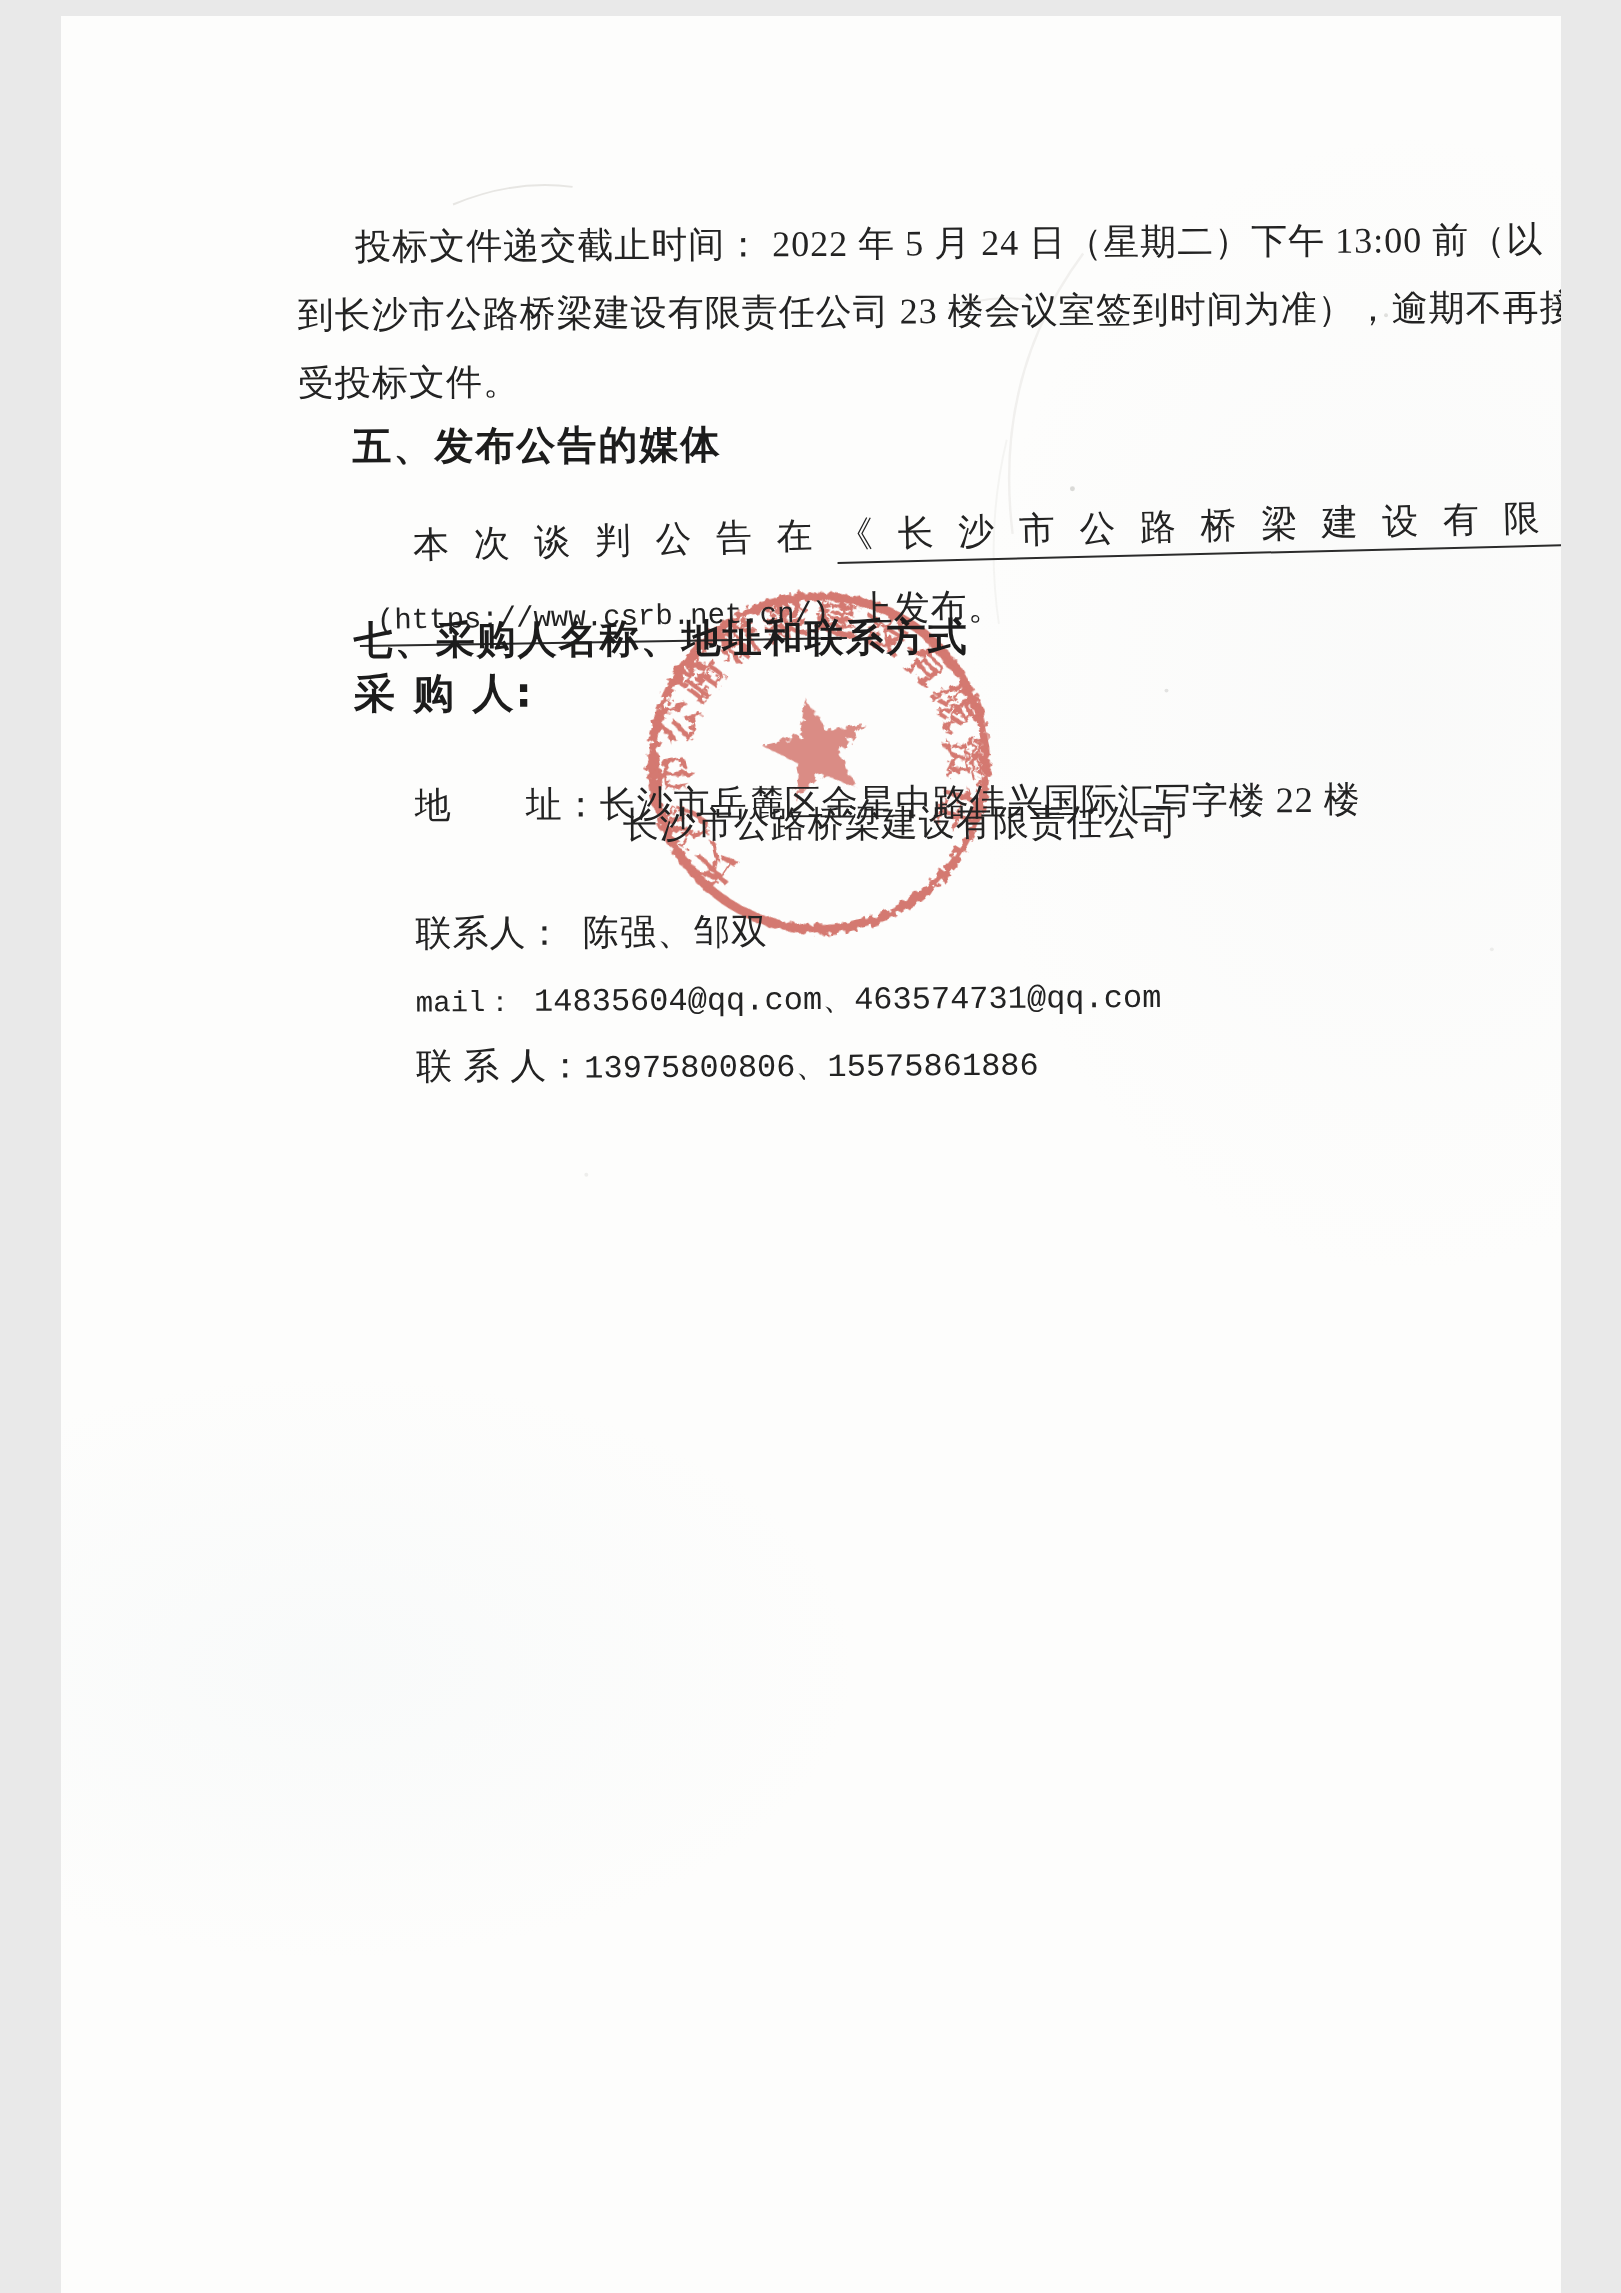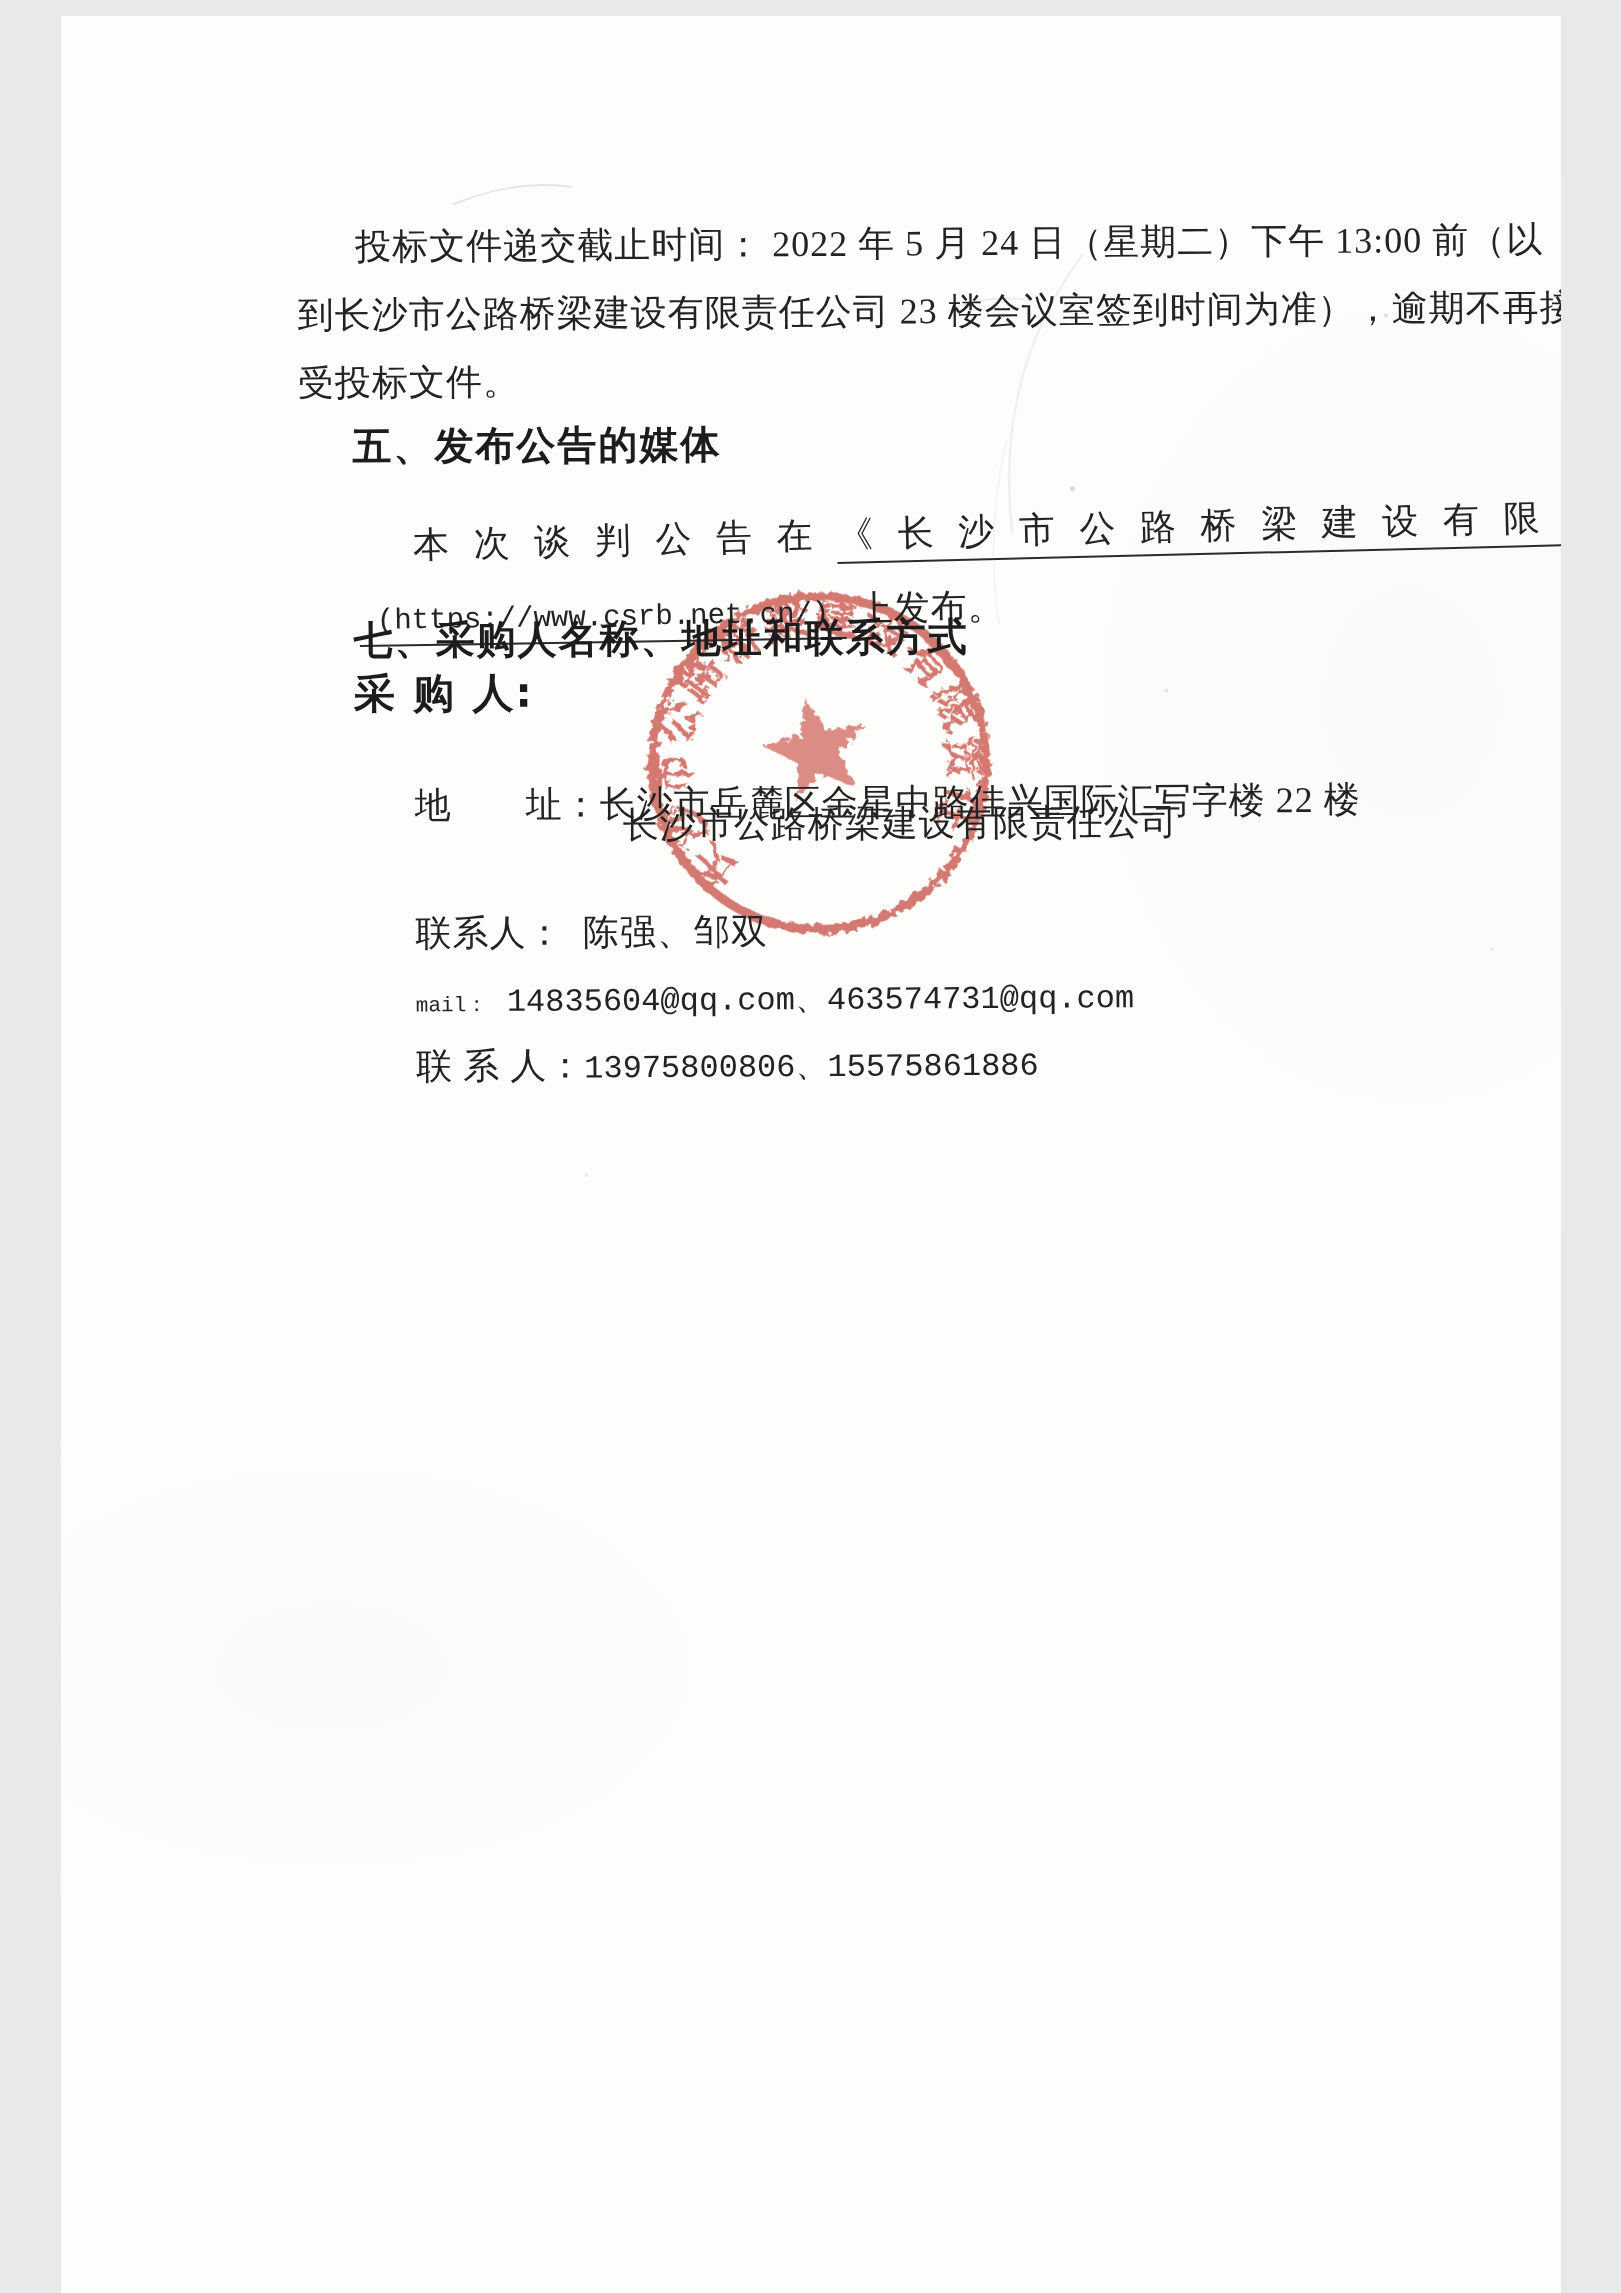--- a/index.html
+++ b/index.html
@@ -116,21 +116,21 @@
       <span>地　　址：</span><span>长沙市岳麓区金星中路佳兴国际汇写字楼 22 楼</span>
     </div>
 
     <div class="line" style="left:561px;top:790px;">长沙市公路桥梁建设有限责任公司</div>
 
     <div class="line" style="left:293px;top:861px;">
       <span>联系人：</span><span class="val-gap">陈强、邹双</span>
     </div>
 
     <div class="line" style="left:293px;top:927px;">
-      <span class="mono" style="font-size:21px;">mail：</span><span class="mono val-gap" style="font-size:32px;">14835604@qq.com、463574731@qq.com</span>
+      <span class="mono" style="font-size:29px;">mail：</span><span class="mono val-gap" style="font-size:32px;">14835604@qq.com、463574731@qq.com</span>
     </div>
 
     <div class="line" style="left:293px;top:994px;">
       <span>联 系 人：</span><span class="mono" style="font-size:32px;">13975800806、15575861886</span>
     </div>
 
   </div>
 </div>
 
 

